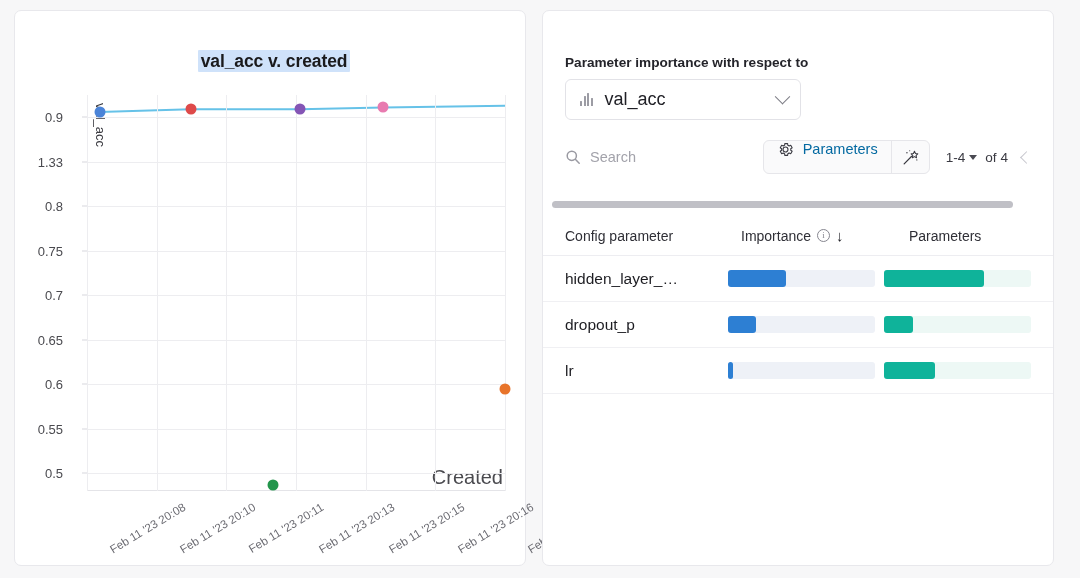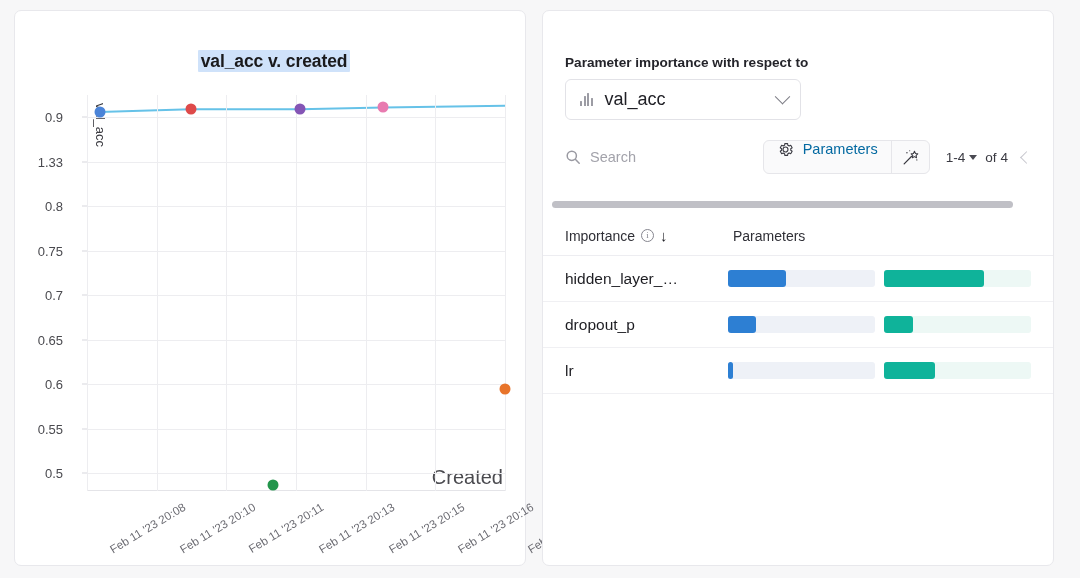--- a/index.html
+++ b/index.html
@@ -400,20 +400,21 @@
           <span>of 4</span>
           <span class="pager-prev"></span>
         </div>
       </div>
     </div>
 
     <div class="hscroll"></div>
 
     <div class="table">
       <div class="thead">
+        <div class="th th-name">Config parameter</div>
         <div class="th th-imp">
           <span>Importance</span>
           <span class="info-i">i</span>
           <span class="arrow-dn">↓</span>
         </div>
         <div class="th th-corr">Parameters</div>
       </div>
       <div id="rows">
           <div class="row">
             <div class="cell-name">hidden_layer_…</div>

